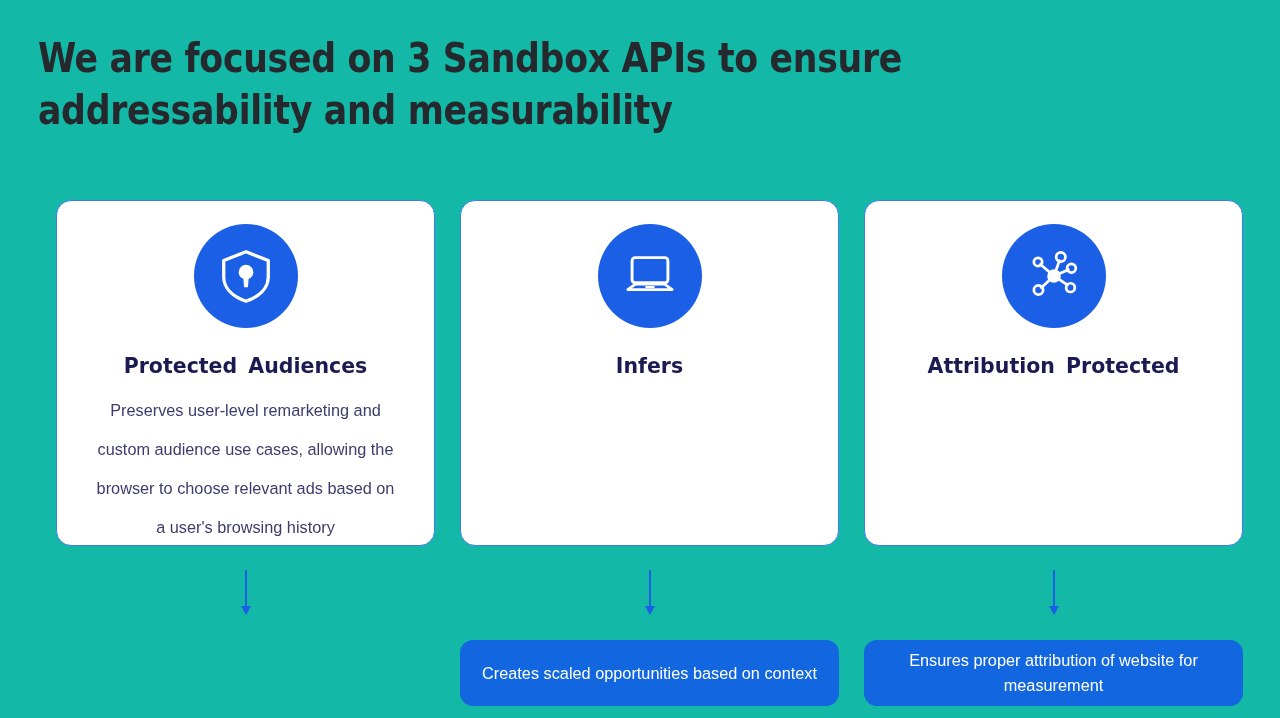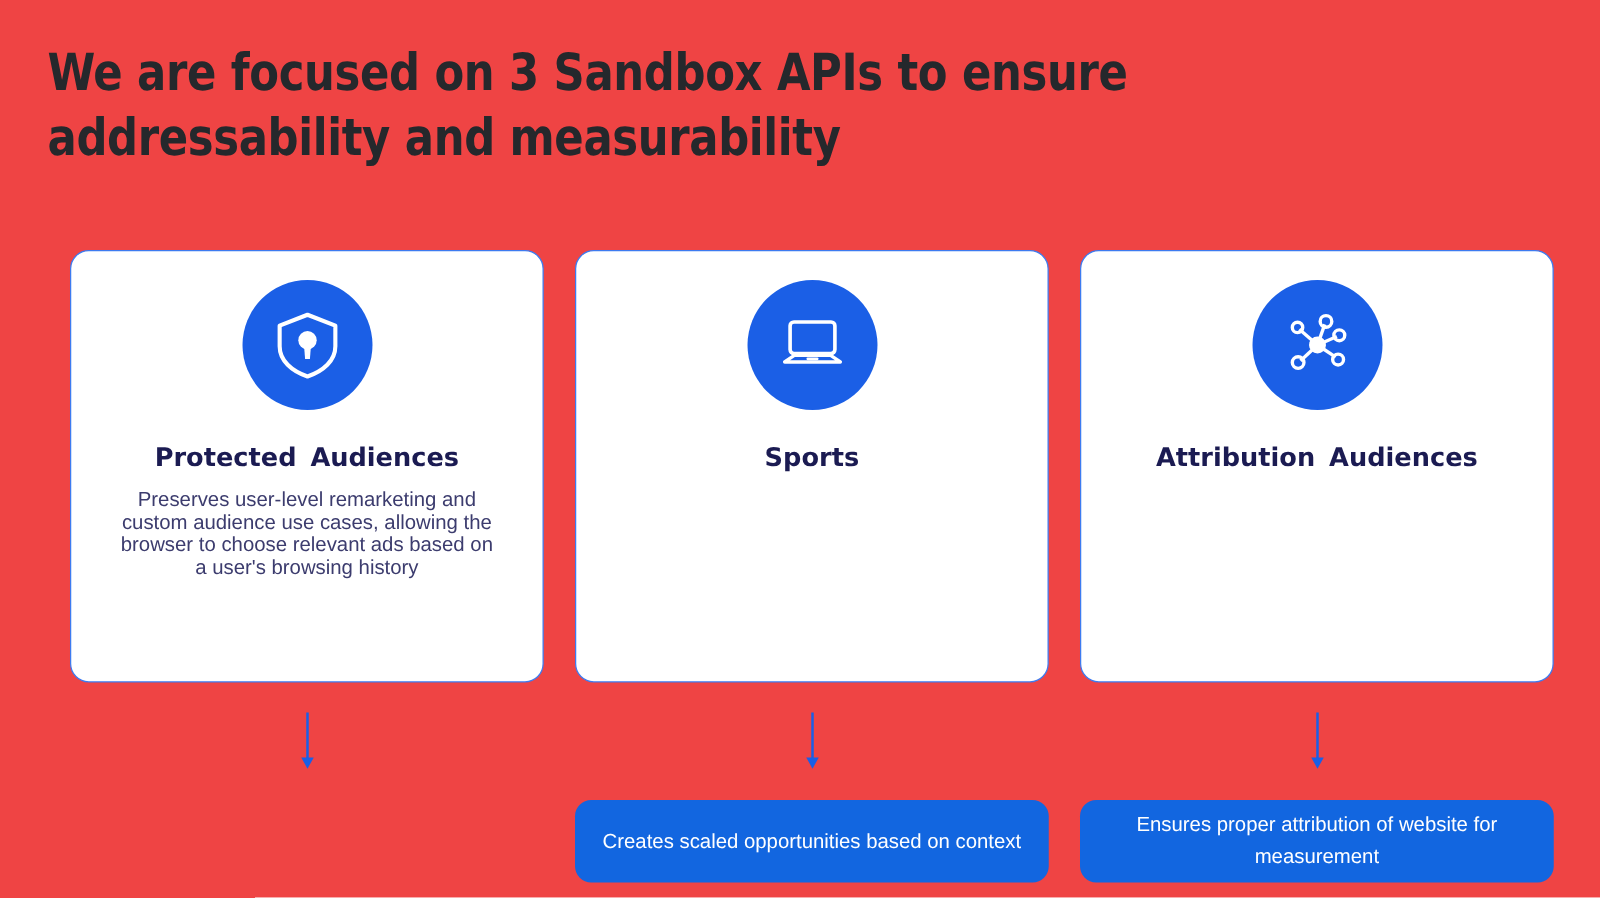--- a/index.html
+++ b/index.html
@@ -10,21 +10,21 @@
     height: 718px;
     background: #ffffff;
     font-family: "Liberation Sans", sans-serif;
     overflow: hidden;
   }
 
   .slide {
     position: relative;
     width: 1280px;
     height: 718px;
-    background: #ef4444;
+    background: #14b8a6;
   }
 
   
   .slide-title {
     position: absolute;
     left: 38px;
     top: 32px;
     width: 1130px;
     font-size: 41px;
     line-height: 52px;
@@ -87,21 +87,21 @@
     font-weight: 700;
     color: #1b1b52;
     text-align: center;
     word-spacing: 4px;
     font-family: "DejaVu Sans", sans-serif;
   }
 
   .card-body {
     margin-top: 13px;
     font-size: 16.3px;
-    line-height: 18px;
+    line-height: 39px;
     color: #3c3c6e;
     text-align: center;
     font-family: "Liberation Sans", sans-serif;
     max-width: 310px;
   }
 
   
   .connector {
     width: 14px;
     height: 46px;
@@ -177,21 +177,21 @@
 
     <div class="column">
       <div class="card">
         <div class="icon-circle">
           <svg width="62" height="62" viewBox="0 0 64 64" aria-hidden="true">
             <rect x="13.5" y="13" width="37" height="26" rx="3.2" fill="none" stroke="#ffffff" stroke-width="3"></rect>
             <path d="M9 46 L17 40.5 H47 L55 46 Z" fill="none" stroke="#ffffff" stroke-width="2.8" stroke-linejoin="round"></path>
             <rect x="27" y="42.3" width="10" height="2.2" rx="1.1" fill="#ffffff"></rect>
           </svg>
         </div>
-        <div class="card-title">Sports</div>
+        <div class="card-title">Infers</div>
       </div>
       <div class="connector">
         <div class="stem"></div>
         <div class="head"></div>
       </div>
       <div class="pill">Creates scaled opportunities based on context</div>
     </div>
 
     <div class="column">
       <div class="card">
@@ -207,21 +207,21 @@
             <circle cx="32" cy="32" r="7" fill="#ffffff"></circle>
             <g fill="none" stroke="#ffffff" stroke-width="2.8">
               <circle cx="15.5" cy="17.5" r="4.3"></circle>
               <circle cx="39" cy="12.5" r="4.8"></circle>
               <circle cx="50" cy="24" r="4.5"></circle>
               <circle cx="49" cy="44" r="4.5"></circle>
               <circle cx="16" cy="46.5" r="4.8"></circle>
             </g>
           </svg>
         </div>
-        <div class="card-title">Attribution Audiences</div>
+        <div class="card-title">Attribution Protected</div>
       </div>
       <div class="connector">
         <div class="stem"></div>
         <div class="head"></div>
       </div>
       <div class="pill">Ensures proper attribution of website for measurement</div>
     </div>
 
   </div>
 </div>

